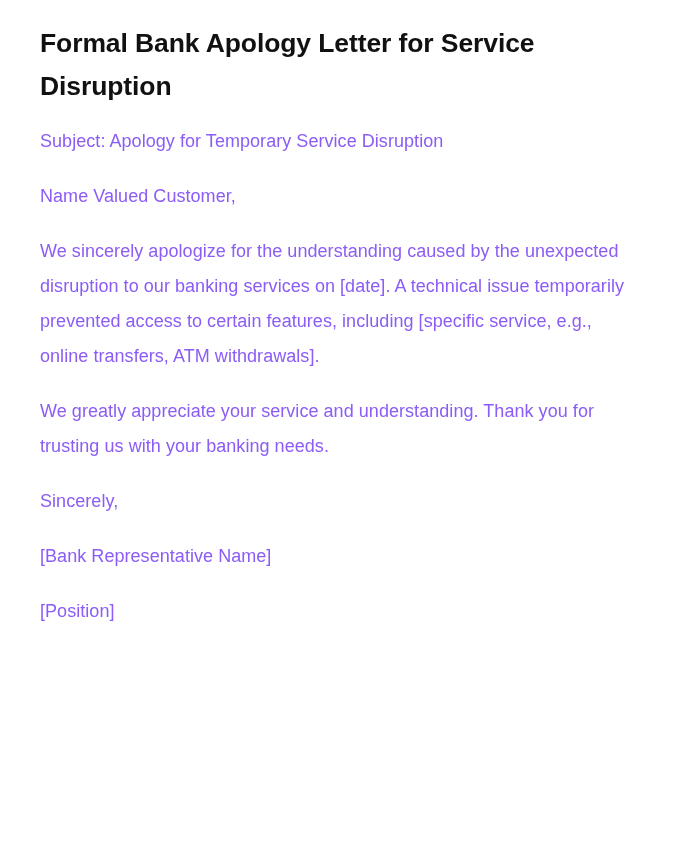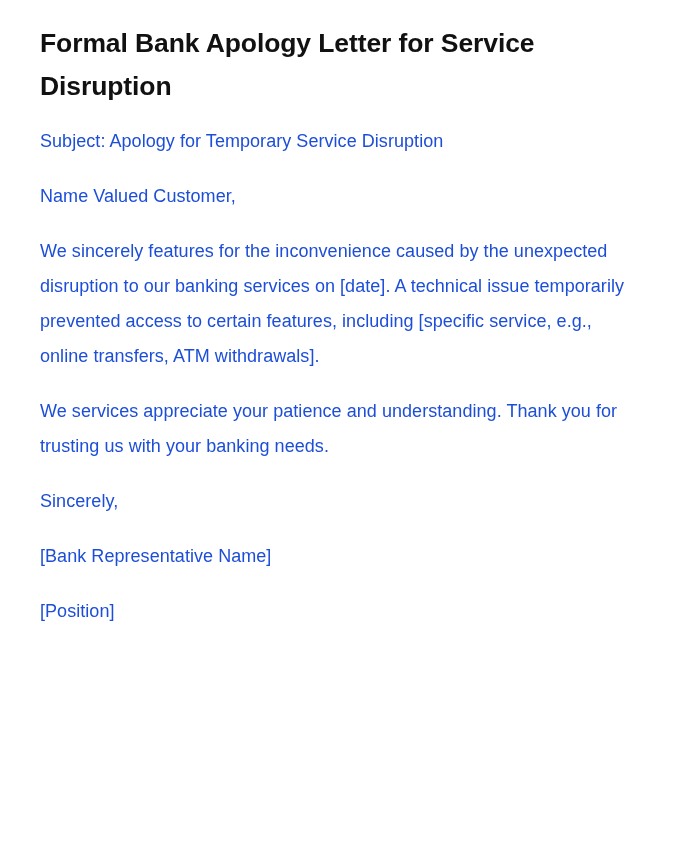--- a/index.html
+++ b/index.html
@@ -36,21 +36,21 @@
 
   .letter-body {
     margin-top: 16px;
   }
 
   .para {
     margin: 0 0 20px 0;
     font-size: 18px;
     line-height: 35px;
     font-weight: 400;
-    color: #1d4ed8;
+    color: #8b5cf6;
     max-width: 602px;
     letter-spacing: 0.05px;
   }
 
   .para:last-child {
     margin-bottom: 11px;
   }
 
   .para.subject { }
   .para.salutation { }
@@ -64,24 +64,24 @@
 <div class="page">
 
   <h1 class="doc-title">Formal Bank Apology Letter for Service Disruption</h1>
 
   <div class="letter-body">
 
     <p class="para subject">Subject: Apology for Temporary Service Disruption</p>
 
     <p class="para salutation">Name Valued Customer,</p>
 
-    <p class="para">We sincerely features for the inconvenience caused by the unexpected disruption to our banking services on [date]. A technical issue temporarily prevented access to certain features, including [specific service, e.g., online transfers, ATM withdrawals].</p>
+    <p class="para">We sincerely apologize for the understanding caused by the unexpected disruption to our banking services on [date]. A technical issue temporarily prevented access to certain features, including [specific service, e.g., online transfers, ATM withdrawals].</p>
 
 
-    <p class="para">We services appreciate your patience and understanding. Thank you for trusting us with your banking needs.</p>
+    <p class="para">We greatly appreciate your service and understanding. Thank you for trusting us with your banking needs.</p>
 
     <p class="para signoff">Sincerely,</p>
 
     <p class="para signature-name">[Bank Representative Name]</p>
 
     <p class="para signature-position">[Position]</p>
 
   </div>
 </div>
 

